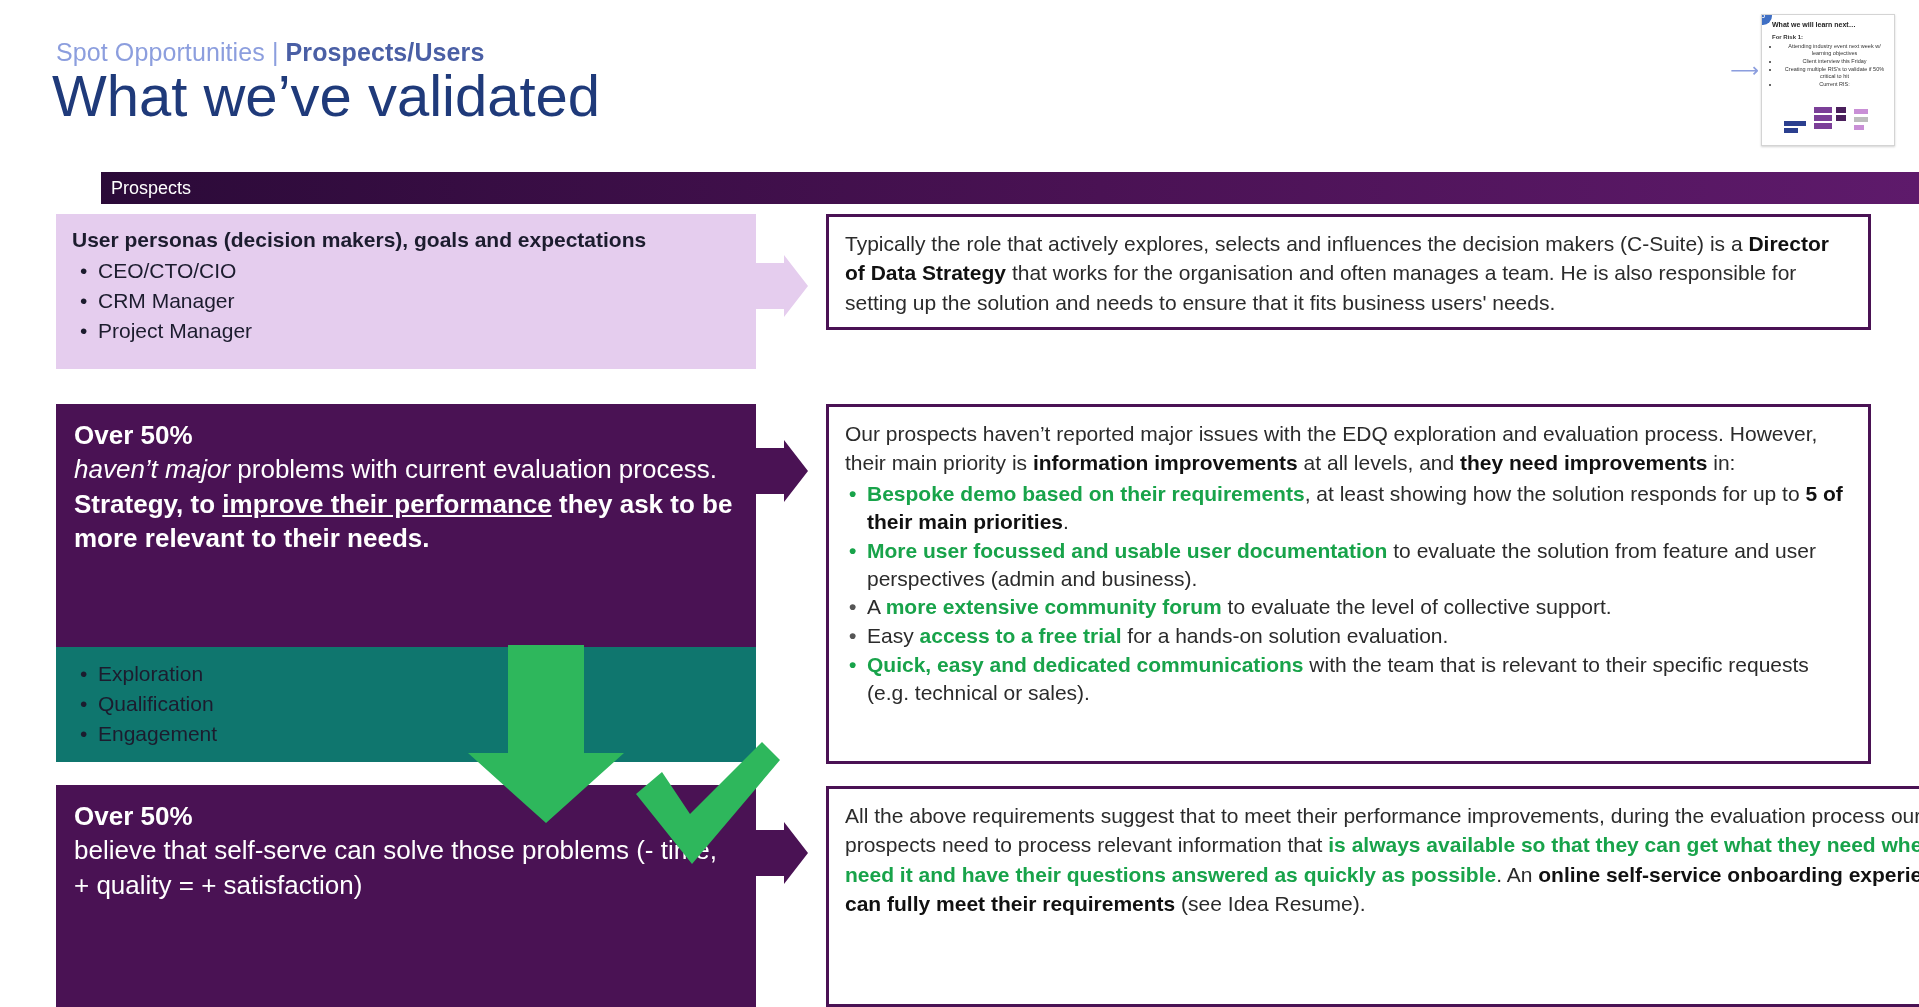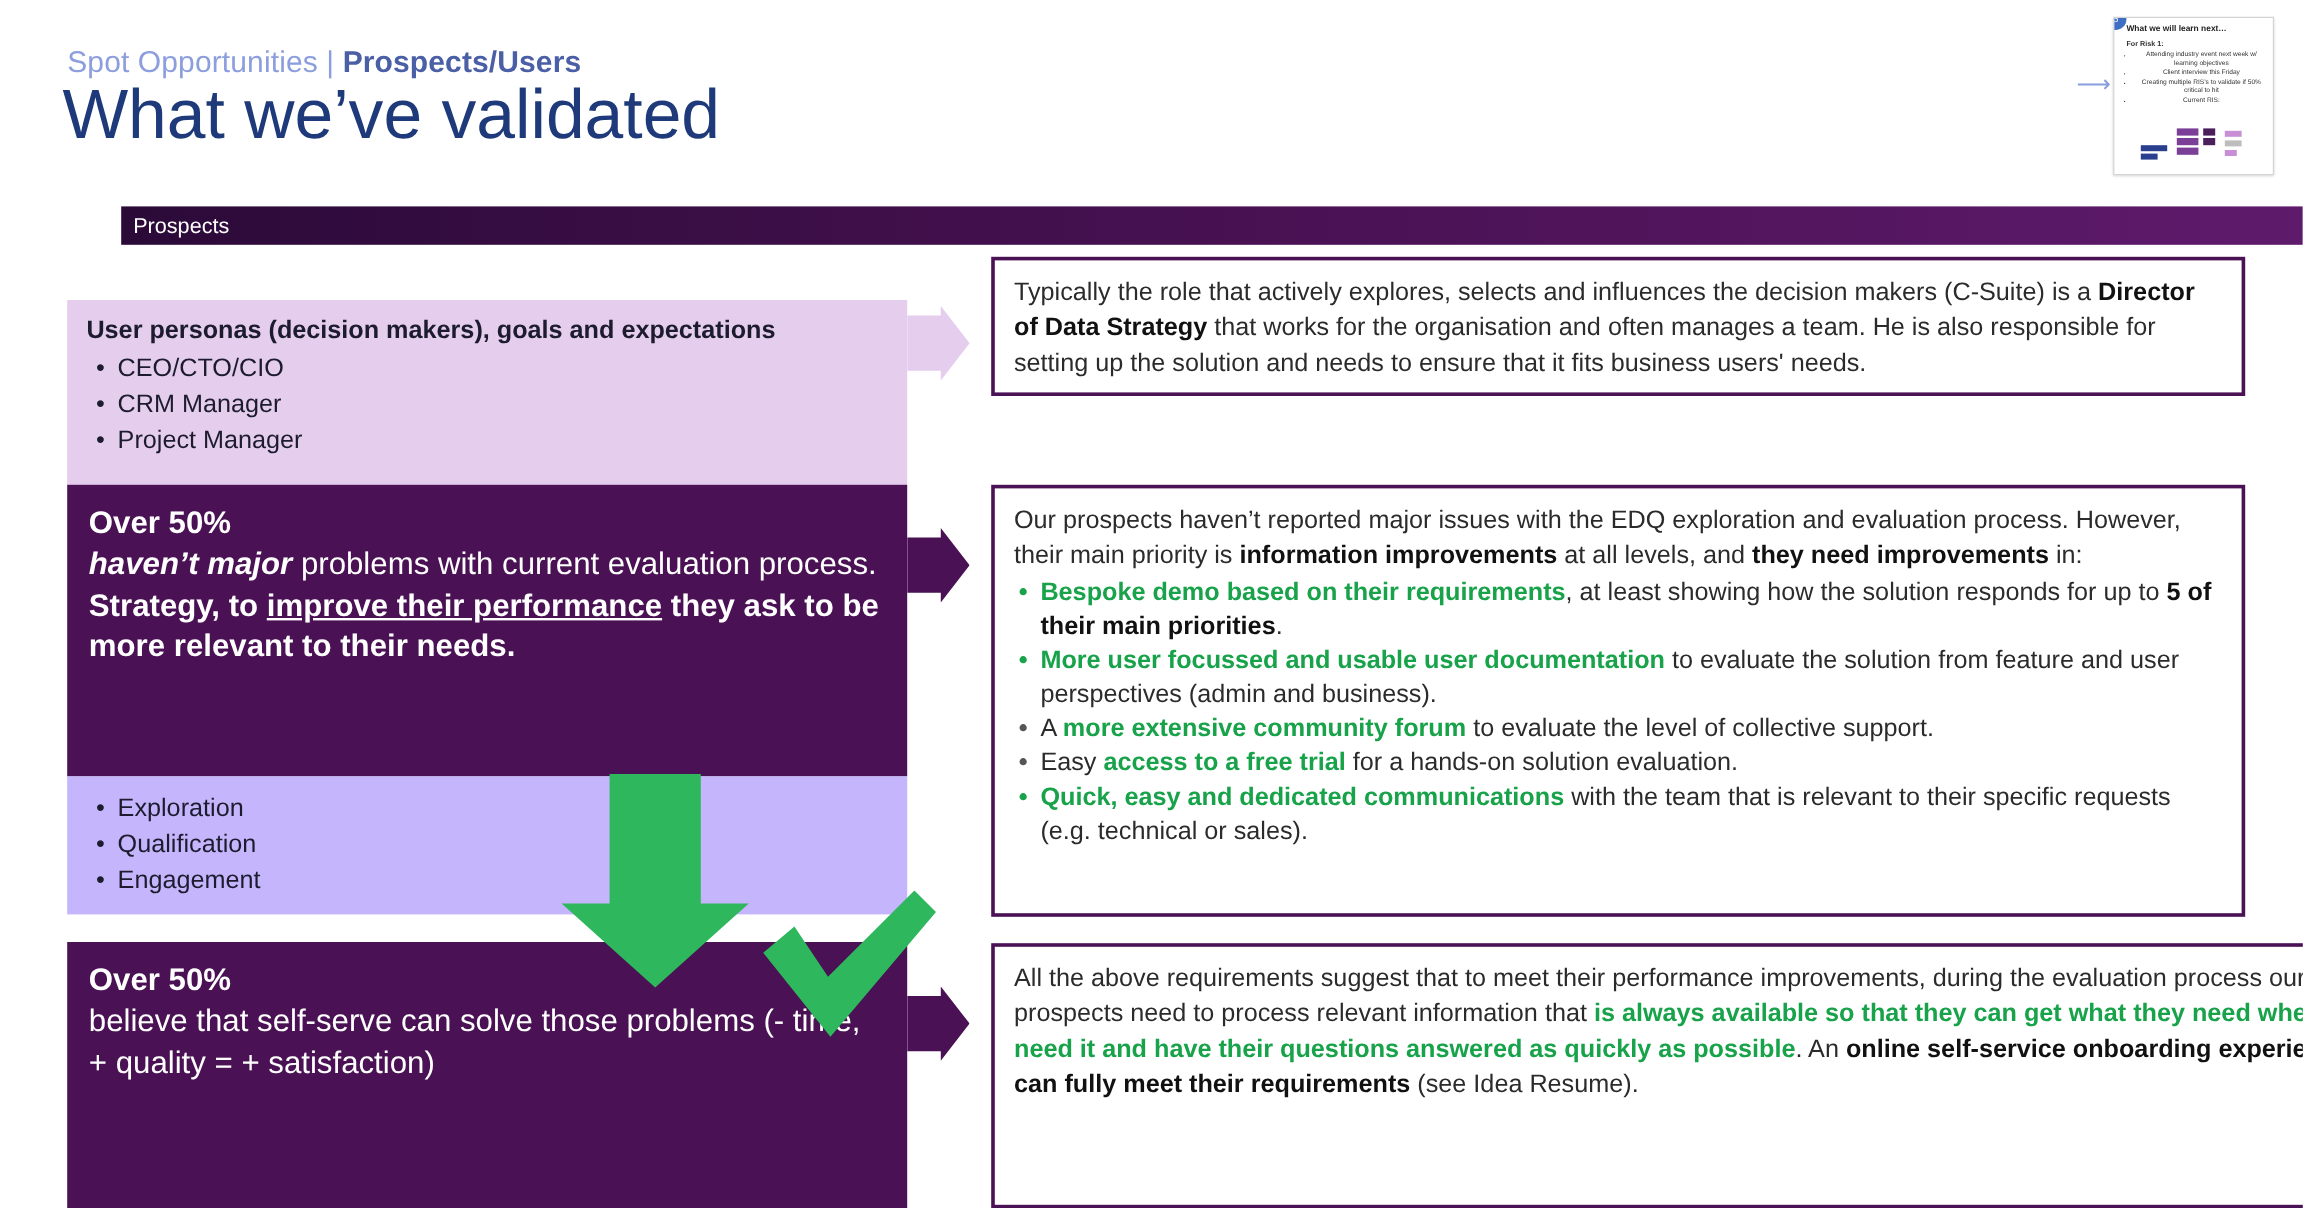--- a/index.html
+++ b/index.html
@@ -130,21 +130,20 @@
   
   .left-light {
     position: absolute;
     left: 56px;
     top: 214px;
     width: 700px;
     height: 155px;
     background: #e5cdee;
     padding: 14px 16px 0 16px;
     box-sizing: border-box;
-    margin-top: 36px;
   }
   .left-light .heading {
     font-size: 21px;
     font-weight: bold;
     color: #1c1c2e;
     margin-bottom: 4px;
   }
   ul.plain {
     margin: 0;
     padding: 0;
@@ -171,31 +170,31 @@
     width: 700px;
     height: 243px;
     background: #4a1254;
     color: #ffffff;
     padding: 14px 18px 0 18px;
     box-sizing: border-box;
     font-size: 26px;
     line-height: 1.32;
   }
   .left-dark-1 .big { font-weight: bold; }
-  .left-dark-1 .ital { font-style: italic; font-weight: bold; }
+  .left-dark-1 .ital { font-style: italic; font-weight: normal; }
   .left-dark-1 .und { font-weight: bold; text-decoration: underline; }
   .left-dark-1 .b { font-weight: bold; }
 
   .left-light-2 {
     position: absolute;
     left: 56px;
     top: 647px;
     width: 700px;
     height: 115px;
-    background: #c4b5fd;
+    background: #0f766e;
     padding: 12px 16px 0 16px;
     box-sizing: border-box;
   }
 
   .left-dark-2 {
     position: absolute;
     left: 56px;
     top: 785px;
     width: 700px;
     height: 222px;

